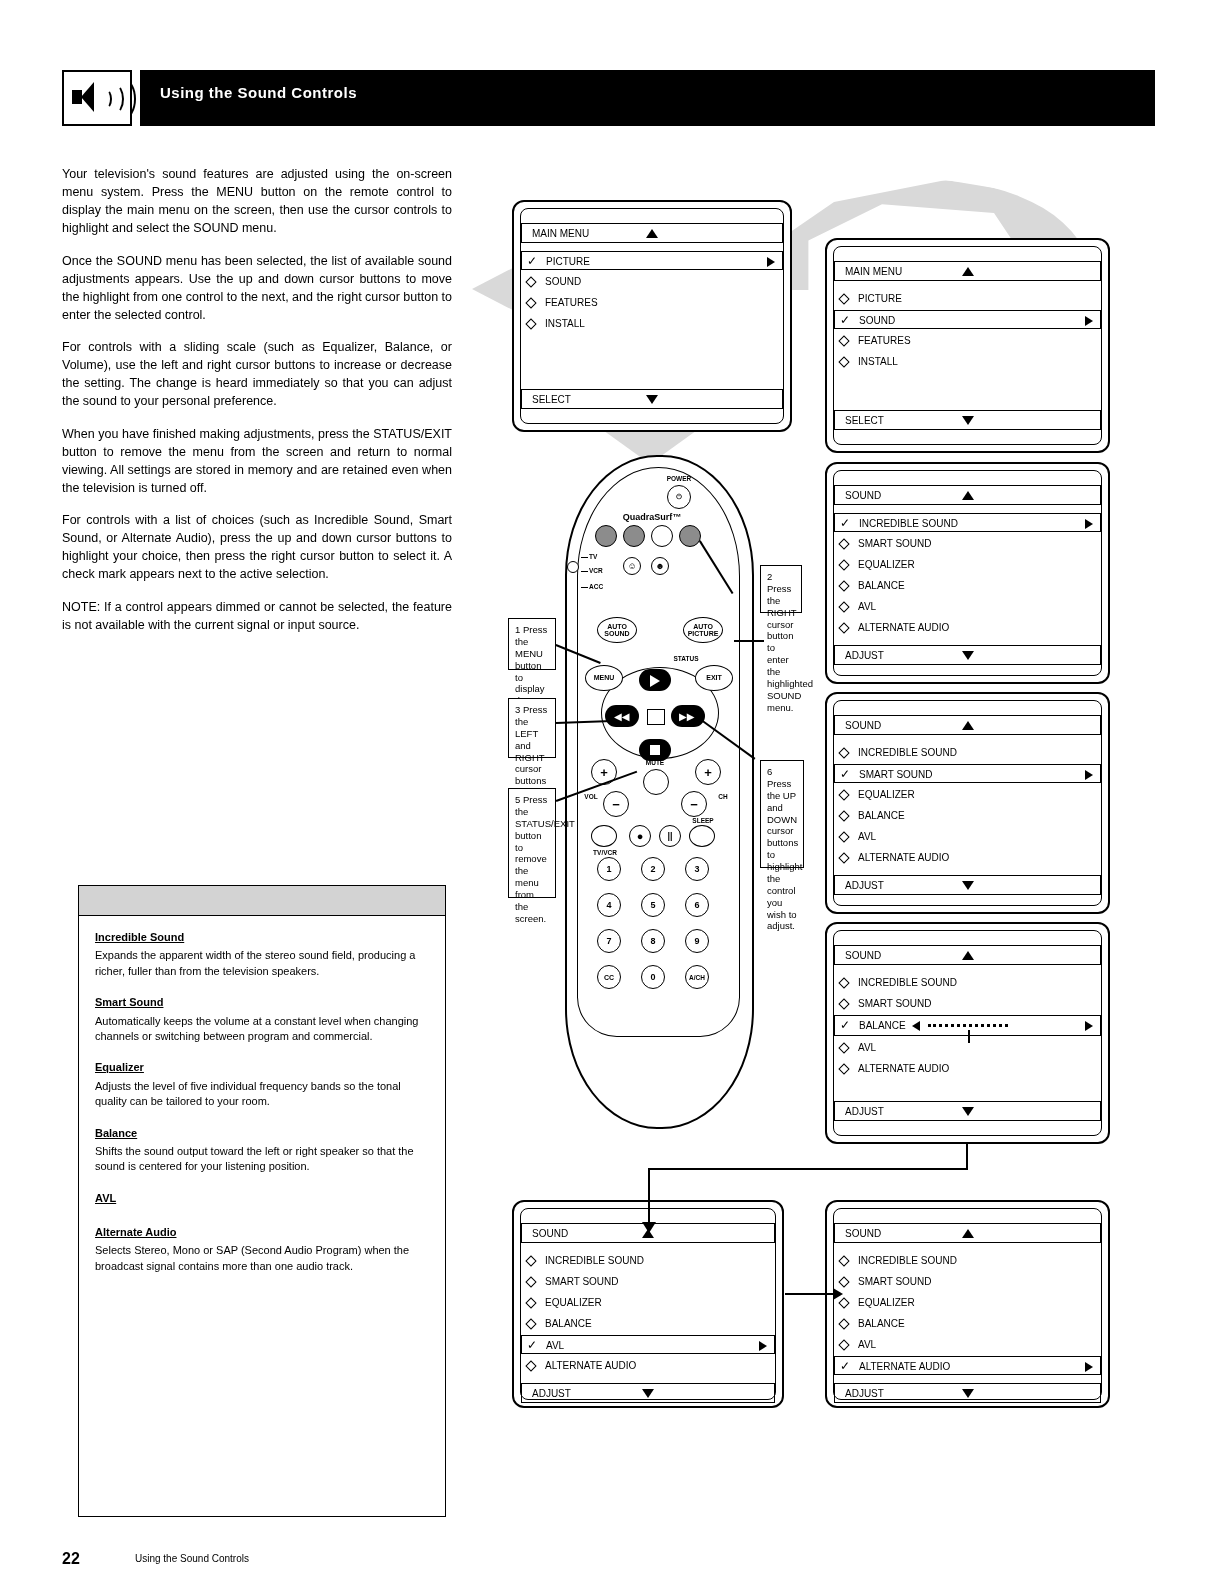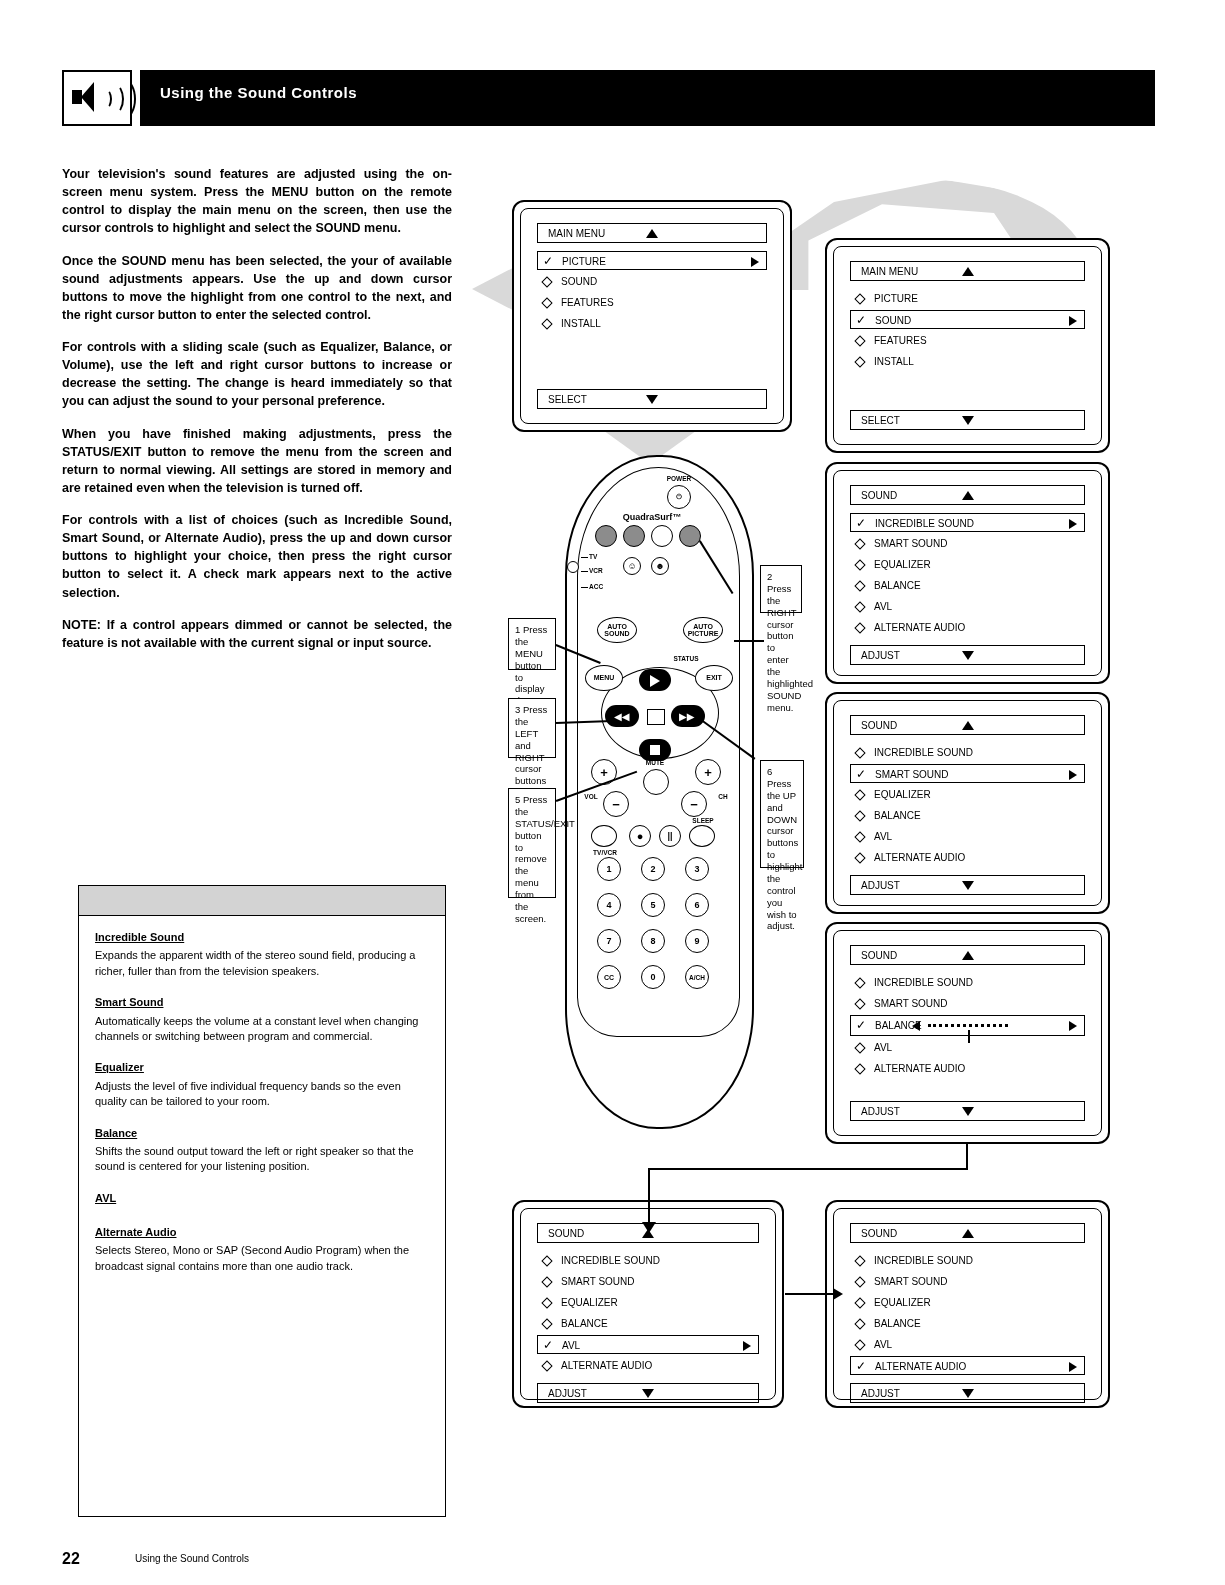--- a/index.html
+++ b/index.html
@@ -87,21 +87,20 @@
     position: absolute;
     left: 62px;
     top: 165px;
     width: 390px;
   }
   .left-col p {
     margin: 0 0 14px 0;
     font-size: 12.5px;
     line-height: 1.45;
     text-align: justify;
-    font-weight: bold;
   }
 
   
   .help-box {
     position: absolute;
     left: 78px;
     top: 885px;
     width: 368px;
     height: 632px;
     border: 1.5px solid #000;
@@ -135,21 +134,21 @@
     border: 2.5px solid #000;
     border-radius: 12px;
     box-sizing: border-box;
   }
   .osd-inner {
     position: absolute;
     inset: 6px;
     border: 1.5px solid #000;
     border-radius: 8px;
     box-sizing: border-box;
-    padding: 14px 16px;
+    padding: 14px 0;
     display: flex;
     flex-direction: column;
   }
   .osd-title {
     border: 1.2px solid #000;
     height: 20px;
     position: relative;
     margin-bottom: 8px;
     font-size: 10px;
     line-height: 20px;
@@ -427,41 +426,41 @@
   </div>
   <div class="wave w1"></div>
   <div class="wave w2"></div>
   <div class="wave w3"></div>
 </div>
 <div class="header-bar"></div>
 <div class="header-title">Using the Sound Controls</div>
 
 <div class="left-col">
   <p>Your television's sound features are adjusted using the on-screen menu system. Press the MENU button on the remote control to display the main menu on the screen, then use the cursor controls to highlight and select the SOUND menu.</p>
-  <p>Once the SOUND menu has been selected, the your of available sound adjustments appears. Use the up and down cursor buttons to move the highlight from one control to the next, and the right cursor button to enter the selected control.</p>
+  <p>Once the SOUND menu has been selected, the list of available sound adjustments appears. Use the up and down cursor buttons to move the highlight from one control to the next, and the right cursor button to enter the selected control.</p>
   <p>For controls with a sliding scale (such as Equalizer, Balance, or Volume), use the left and right cursor buttons to increase or decrease the setting. The change is heard immediately so that you can adjust the sound to your personal preference.</p>
   <p>When you have finished making adjustments, press the STATUS/EXIT button to remove the menu from the screen and return to normal viewing. All settings are stored in memory and are retained even when the television is turned off.</p>
   <p>For controls with a list of choices (such as Incredible Sound, Smart Sound, or Alternate Audio), press the up and down cursor buttons to highlight your choice, then press the right cursor button to select it. A check mark appears next to the active selection.</p>
   <p>NOTE: If a control appears dimmed or cannot be selected, the feature is not available with the current signal or input source.</p>
 </div>
 
 <div class="help-box">
   <div class="help-box-header"></div>
   <div class="help-box-body">
     <div class="help-entry">
       <span class="help-term">Incredible Sound</span>
       <span class="help-def">Expands the apparent width of the stereo sound field, producing a richer, fuller than from the television speakers.</span>
     </div>
     <div class="help-entry">
       <span class="help-term">Smart Sound</span>
       <span class="help-def">Automatically keeps the volume at a constant level when changing channels or switching between program and commercial.</span>
     </div>
     <div class="help-entry">
       <span class="help-term">Equalizer</span>
-      <span class="help-def">Adjusts the level of five individual frequency bands so the even quality can be tailored to your room.</span>
+      <span class="help-def">Adjusts the level of five individual frequency bands so the tonal quality can be tailored to your room.</span>
     </div>
     <div class="help-entry">
       <span class="help-term">Balance</span>
       <span class="help-def">Shifts the sound output toward the left or right speaker so that the sound is centered for your listening position.</span>
     </div>
     <div class="help-entry">
       <span class="help-term">AVL</span>
     </div>
     <div class="help-entry">
       <span class="help-term">Alternate Audio</span>

